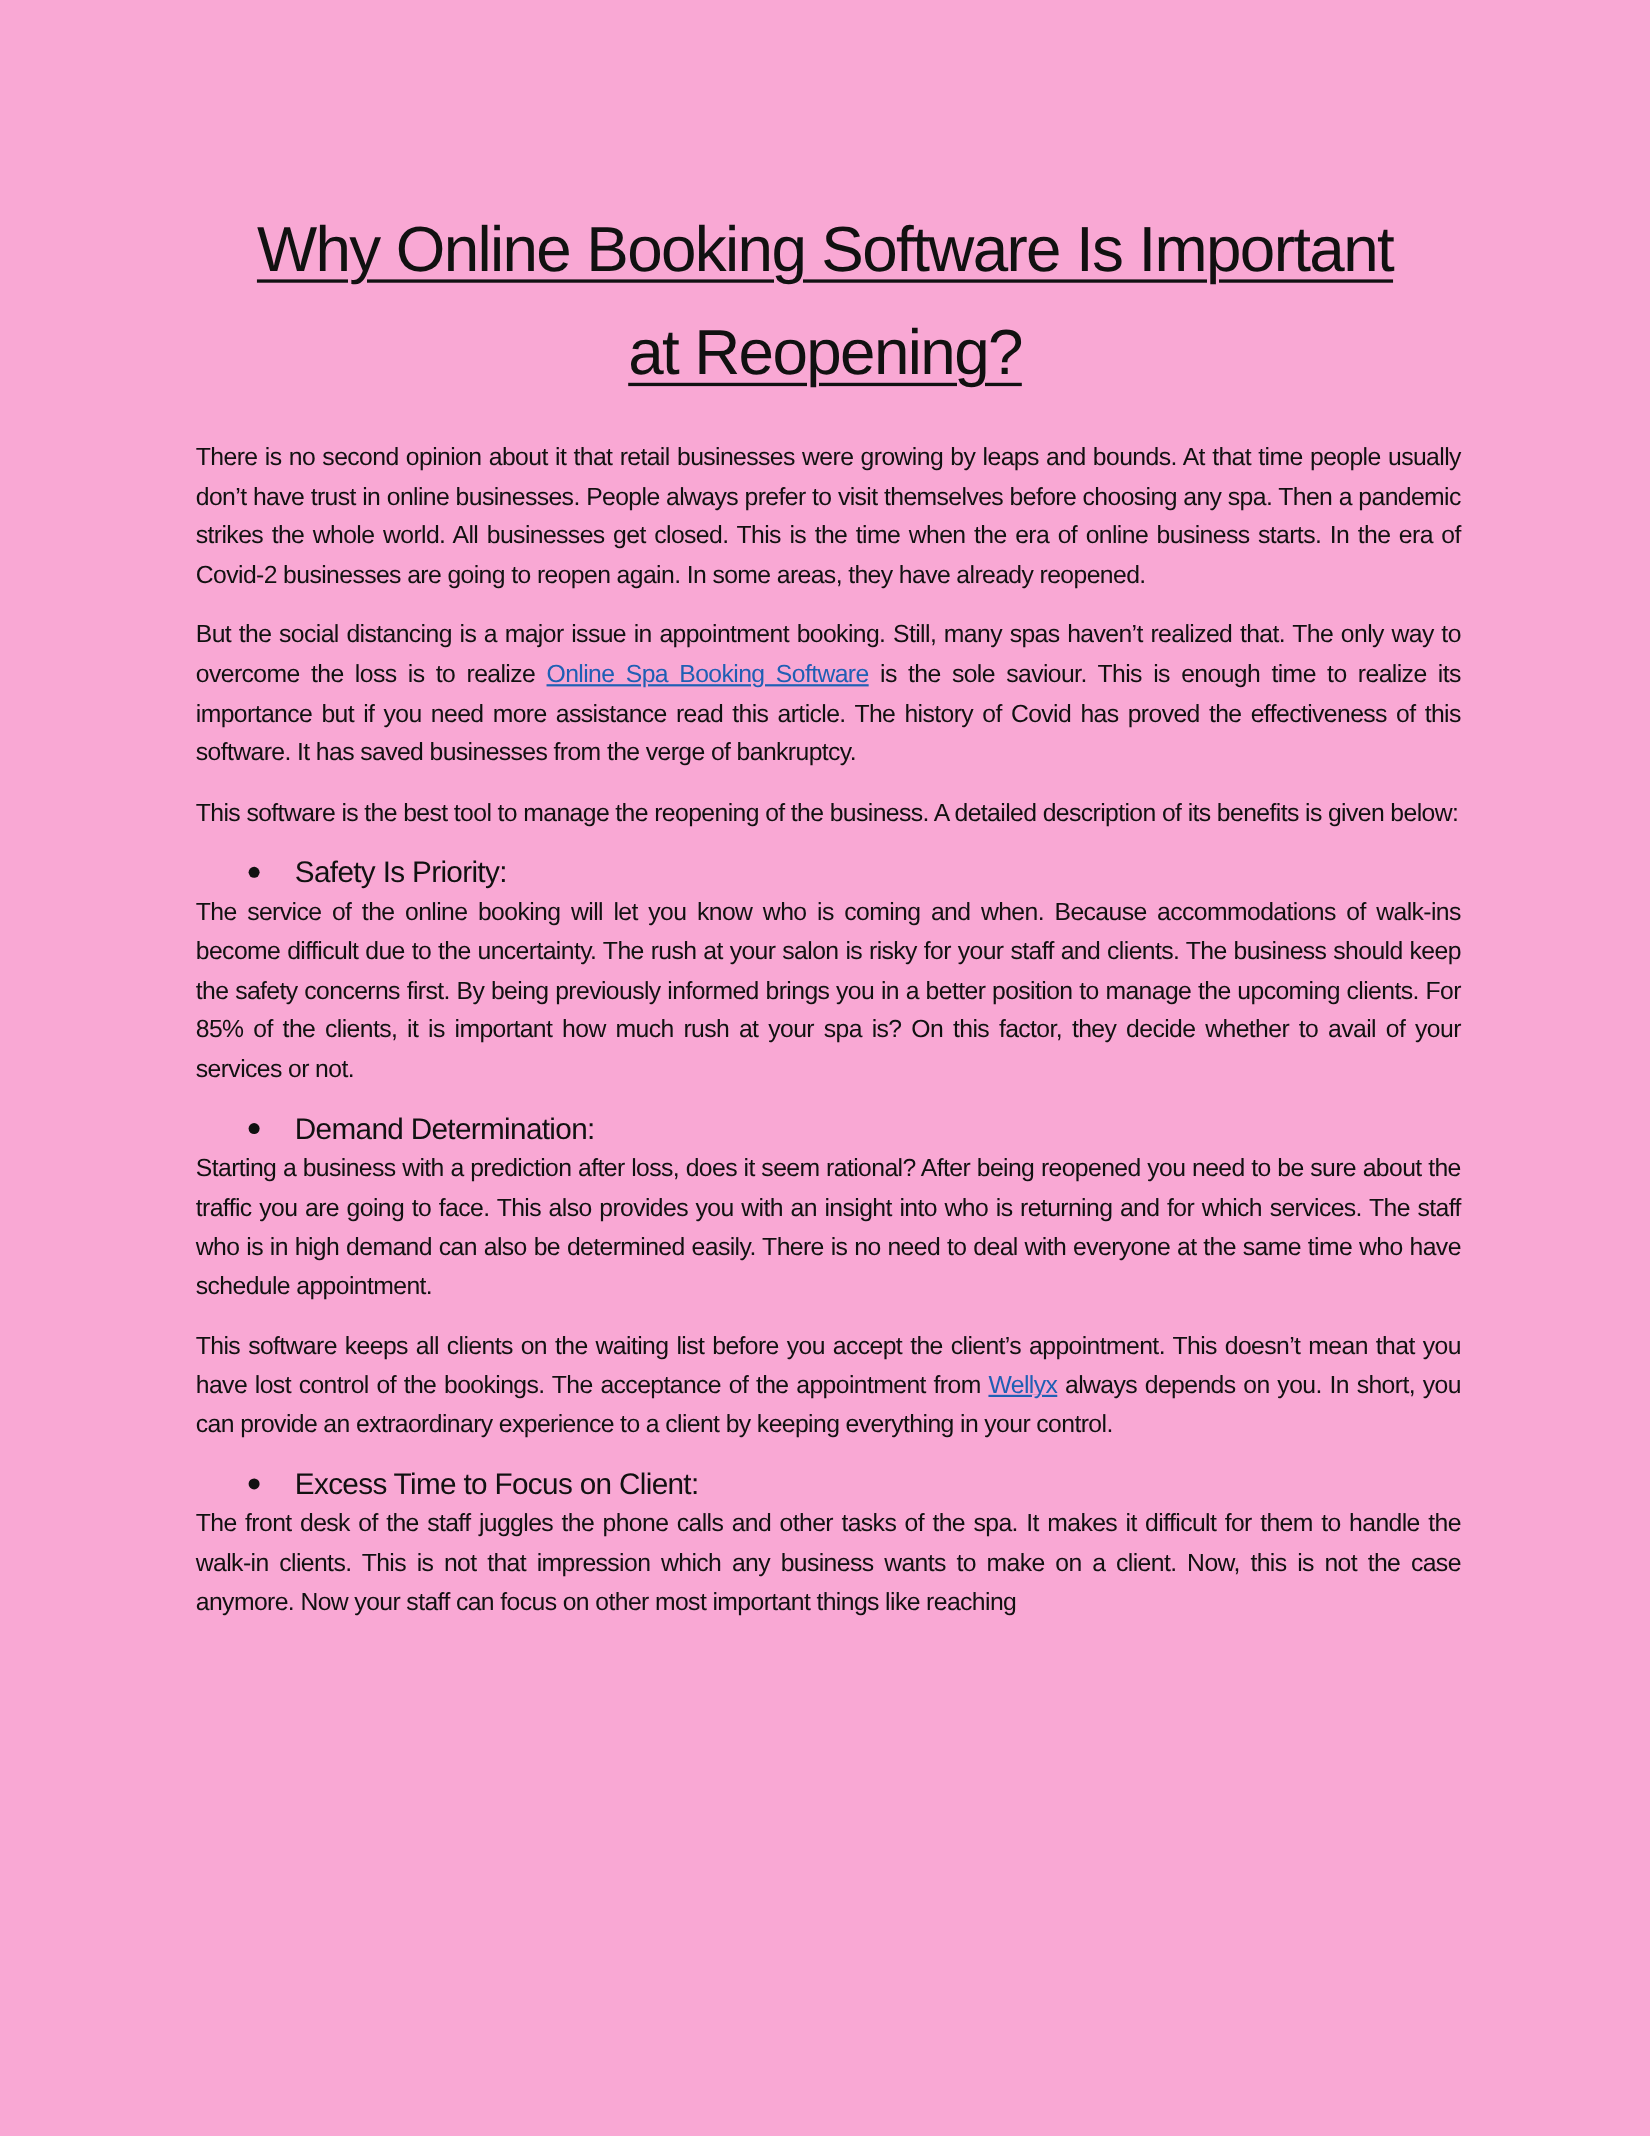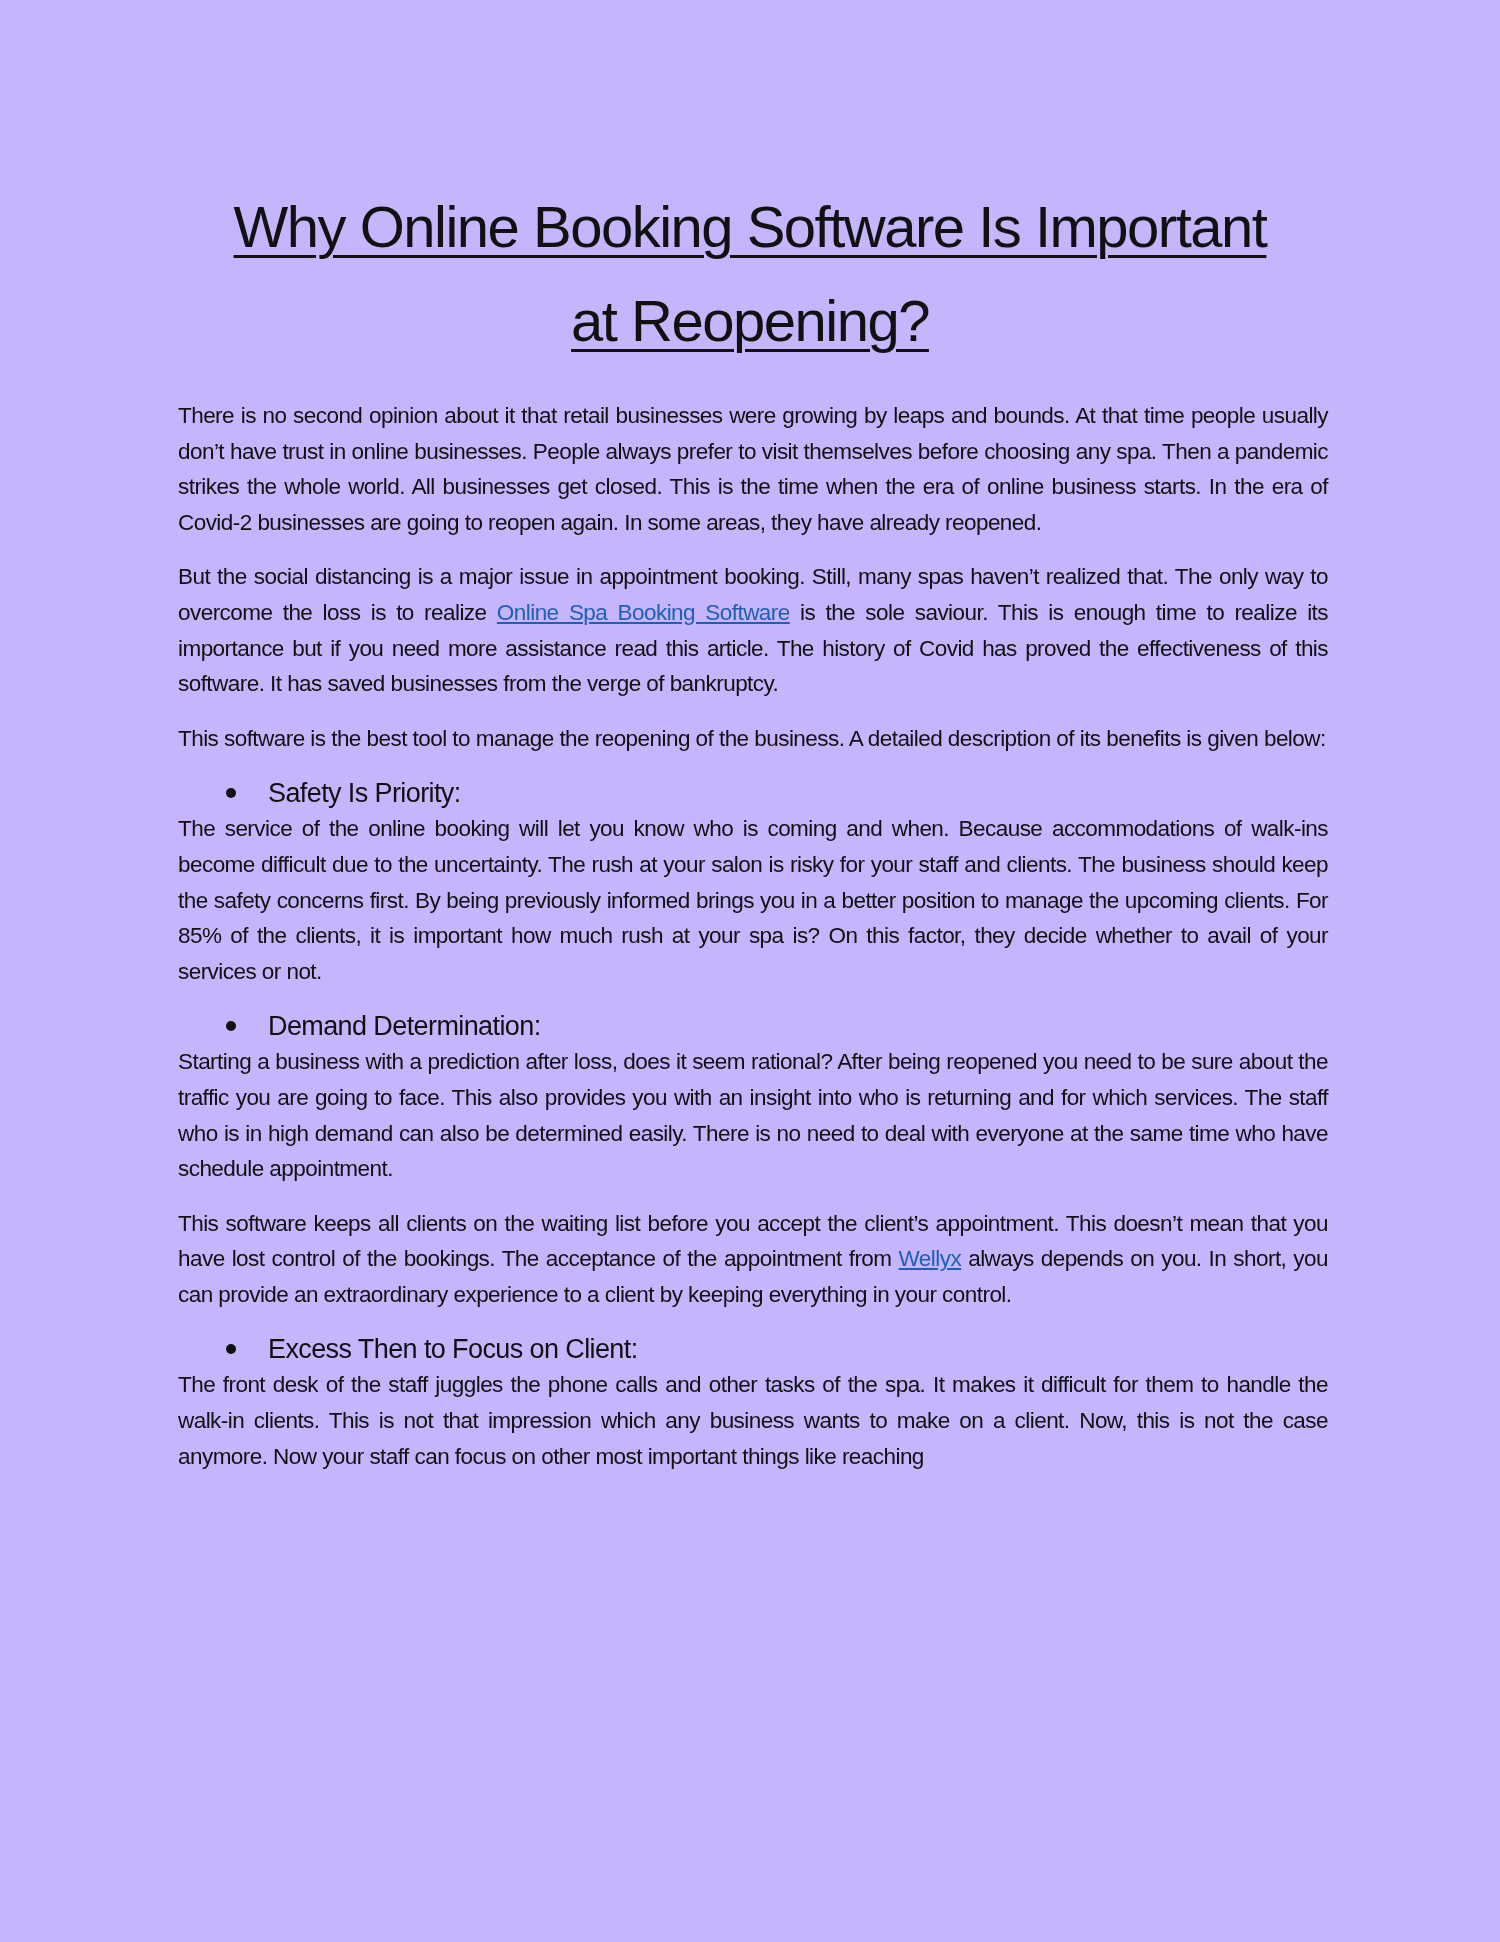--- a/index.html
+++ b/index.html
@@ -1,20 +1,20 @@
 <!DOCTYPE html>
 <html><head>
   <meta charset="utf-8">
   <style>
     html, body { margin: 0; padding: 0; background: #ffffff; }
     body {
       width: 1500px; height: 1942px; position: relative; overflow: hidden;
       font-family: "Liberation Sans", sans-serif; color: #111111;
     }
-    .page { position: absolute; left: 0; top: 0; width: 1500px; height: 1942px; background: #c4b5fd; }
+    .page { position: absolute; left: 0; top: 0; width: 1500px; height: 1942px; background: #f9a8d4; }
     .title {
       position: absolute; left: 150px; top: 180px; width: 1200px;
       text-align: center; font-size: 58px; line-height: 94px;
       font-family: "Liberation Sans Narrow", "Liberation Sans", sans-serif;
       letter-spacing: -1.5px; margin: 0; font-weight: normal;
     }
     .title span { text-decoration: underline; text-decoration-thickness: 3px; text-underline-offset: 8px; }
     .content { position: absolute; left: 178px; top: 398px; width: 1150px; }
     p.body {
       margin: 0 0 19px 0; font-size: 22.5px; line-height: 35.6px; text-align: justify;
@@ -52,17 +52,17 @@
 
     <div class="bullet">
       <span class="dot"></span>
       <span>Demand Determination:</span>
     </div>
     <p class="body after-bullet">Starting a business with a prediction after loss, does it seem rational? After being reopened you need to be sure about the traffic you are going to face. This also provides you with an insight into who is returning and for which services. The staff who is in high demand can also be determined easily. There is no need to deal with everyone at the same time who have schedule appointment.</p>
     <p class="body"><span>This software keeps all clients on the waiting list before you accept the client’s appointment. This doesn’t mean that you have lost control of the bookings. The acceptance of the appointment from </span><a class="link" href="#">Wellyx</a><span> always depends on you. In short, you can provide an extraordinary experience to a client by keeping everything in your control.</span></p>
 
     <div class="bullet">
       <span class="dot"></span>
-      <span>Excess Then to Focus on Client:</span>
+      <span>Excess Time to Focus on Client:</span>
     </div>
     <p class="body after-bullet">The front desk of the staff juggles the phone calls and other tasks of the spa. It makes it difficult for them to handle the walk-in clients. This is not that impression which any business wants to make on a client. Now, this is not the case anymore. Now your staff can focus on other most important things like reaching</p>
   </div>
 </div>
 
 </body></html>

